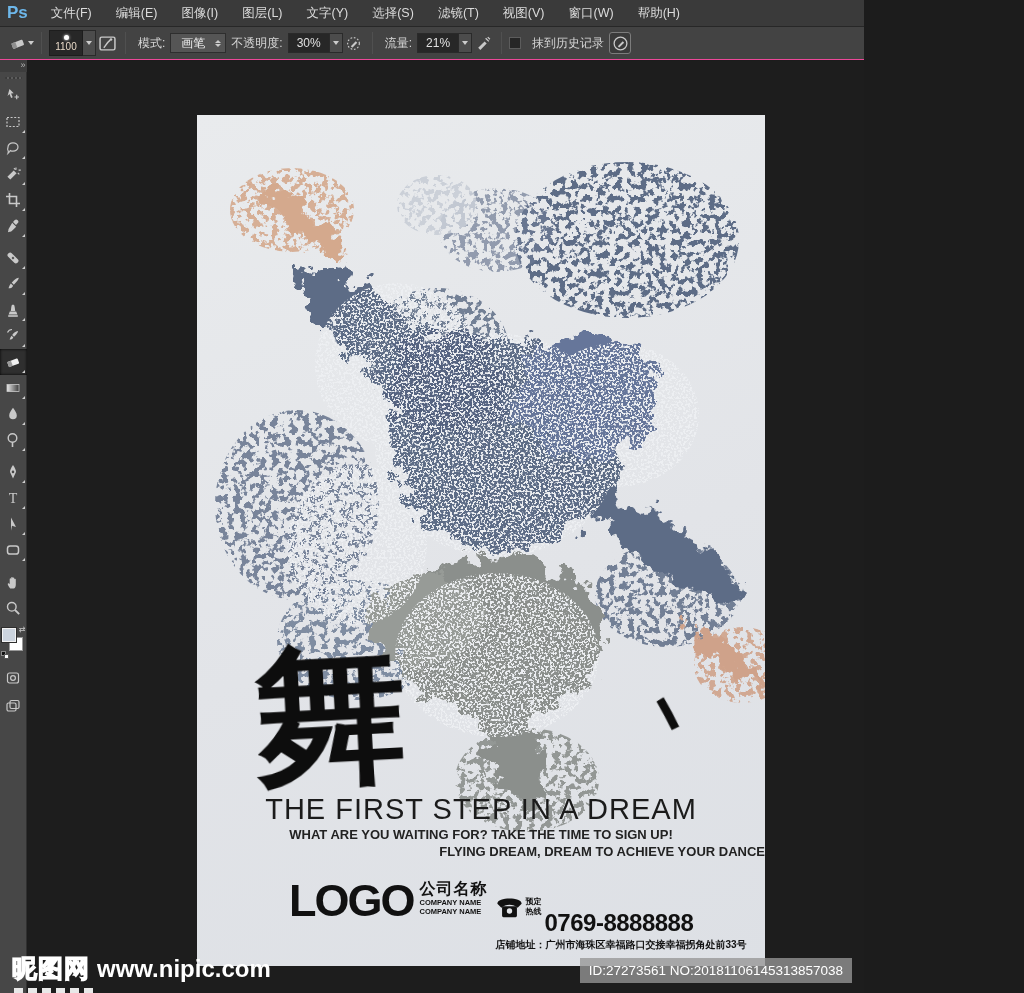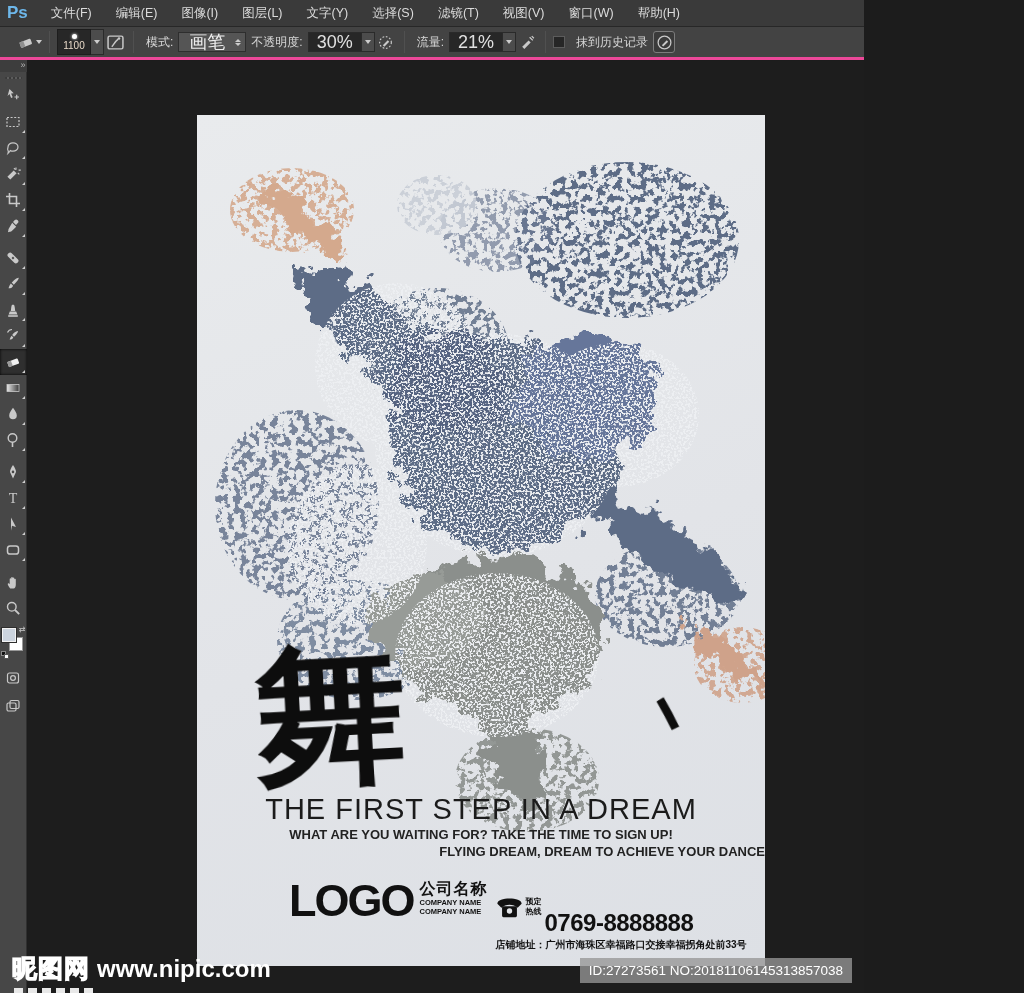--- a/index.html
+++ b/index.html
@@ -7,27 +7,27 @@
   #app { position:relative; width:864px; height:993px; overflow:hidden; background:#1c1c1c; }
 
   
   .menubar { position:absolute; left:0; top:0; width:1024px; height:27px; background:#3a3a3a;
              border-bottom:1px solid #272727; display:flex; align-items:center; z-index:5; }
   .ps-logo { color:#6db7ea; font-weight:bold; font-size:17px; padding:0 11px 0 7px; }
   .menu-item { color:#dcdcdc; font-size:12.5px; padding:0 12px; height:27px; line-height:27px; }
 
   
   .optionsbar { position:absolute; left:0; top:27px; width:1024px; height:33px; background:#434343;
-                border-bottom:3px solid #ec4899; display:flex; align-items:center; padding:0 14px; z-index:5; }
+                border-bottom:1px solid #ec4899; display:flex; align-items:center; padding:0 6px; z-index:5; }
   .ob-sep { width:1px; height:22px; background:#333; border-right:1px solid #505050; margin:0 7px; }
   .ob-icon { width:22px; height:22px; display:flex; align-items:center; justify-content:center; }
   .ob-icon svg { width:17px; height:17px; fill:#c9c9c9; }
   .ob-label { color:#d6d6d6; font-size:12px; margin:0 5px; white-space:nowrap; }
   .ob-field { display:flex; align-items:center; height:20px; border:1px solid #2a2a2a; background:#272727; }
-  .ob-value { color:#e0e0e0; font-size:18px; padding:0 8px; min-width:30px; text-align:center; }
+  .ob-value { color:#e0e0e0; font-size:12px; padding:0 8px; min-width:30px; text-align:center; }
   .ob-dd-btn { width:13px; height:18px; background:#4c4c4c; border-left:1px solid #2a2a2a;
                display:flex; align-items:center; justify-content:center; }
   .tri-down { width:0; height:0; border-left:3.5px solid transparent; border-right:3.5px solid transparent; border-top:4px solid #ccc; }
   .select-box { display:flex; align-items:center; height:20px; background:#555; border:1px solid #2e2e2e; padding:0 4px 0 10px; }
   .select-box .ob-value { color:#eee; padding:0 8px 0 0; }
   .updown { display:flex; flex-direction:column; gap:1px; align-items:center; margin-left:2px; }
   .tri-up-s { width:0;height:0;border-left:3px solid transparent;border-right:3px solid transparent;border-bottom:3.5px solid #ccc; }
   .tri-dn-s { width:0;height:0;border-left:3px solid transparent;border-right:3px solid transparent;border-top:3.5px solid #ccc; }
   .brush-preview { display:flex; align-items:stretch; height:26px; }
   .bp-main { width:34px; background:#272727; border:1px solid #1d1d1d; display:flex; flex-direction:column; align-items:center; justify-content:center; gap:1px; }

